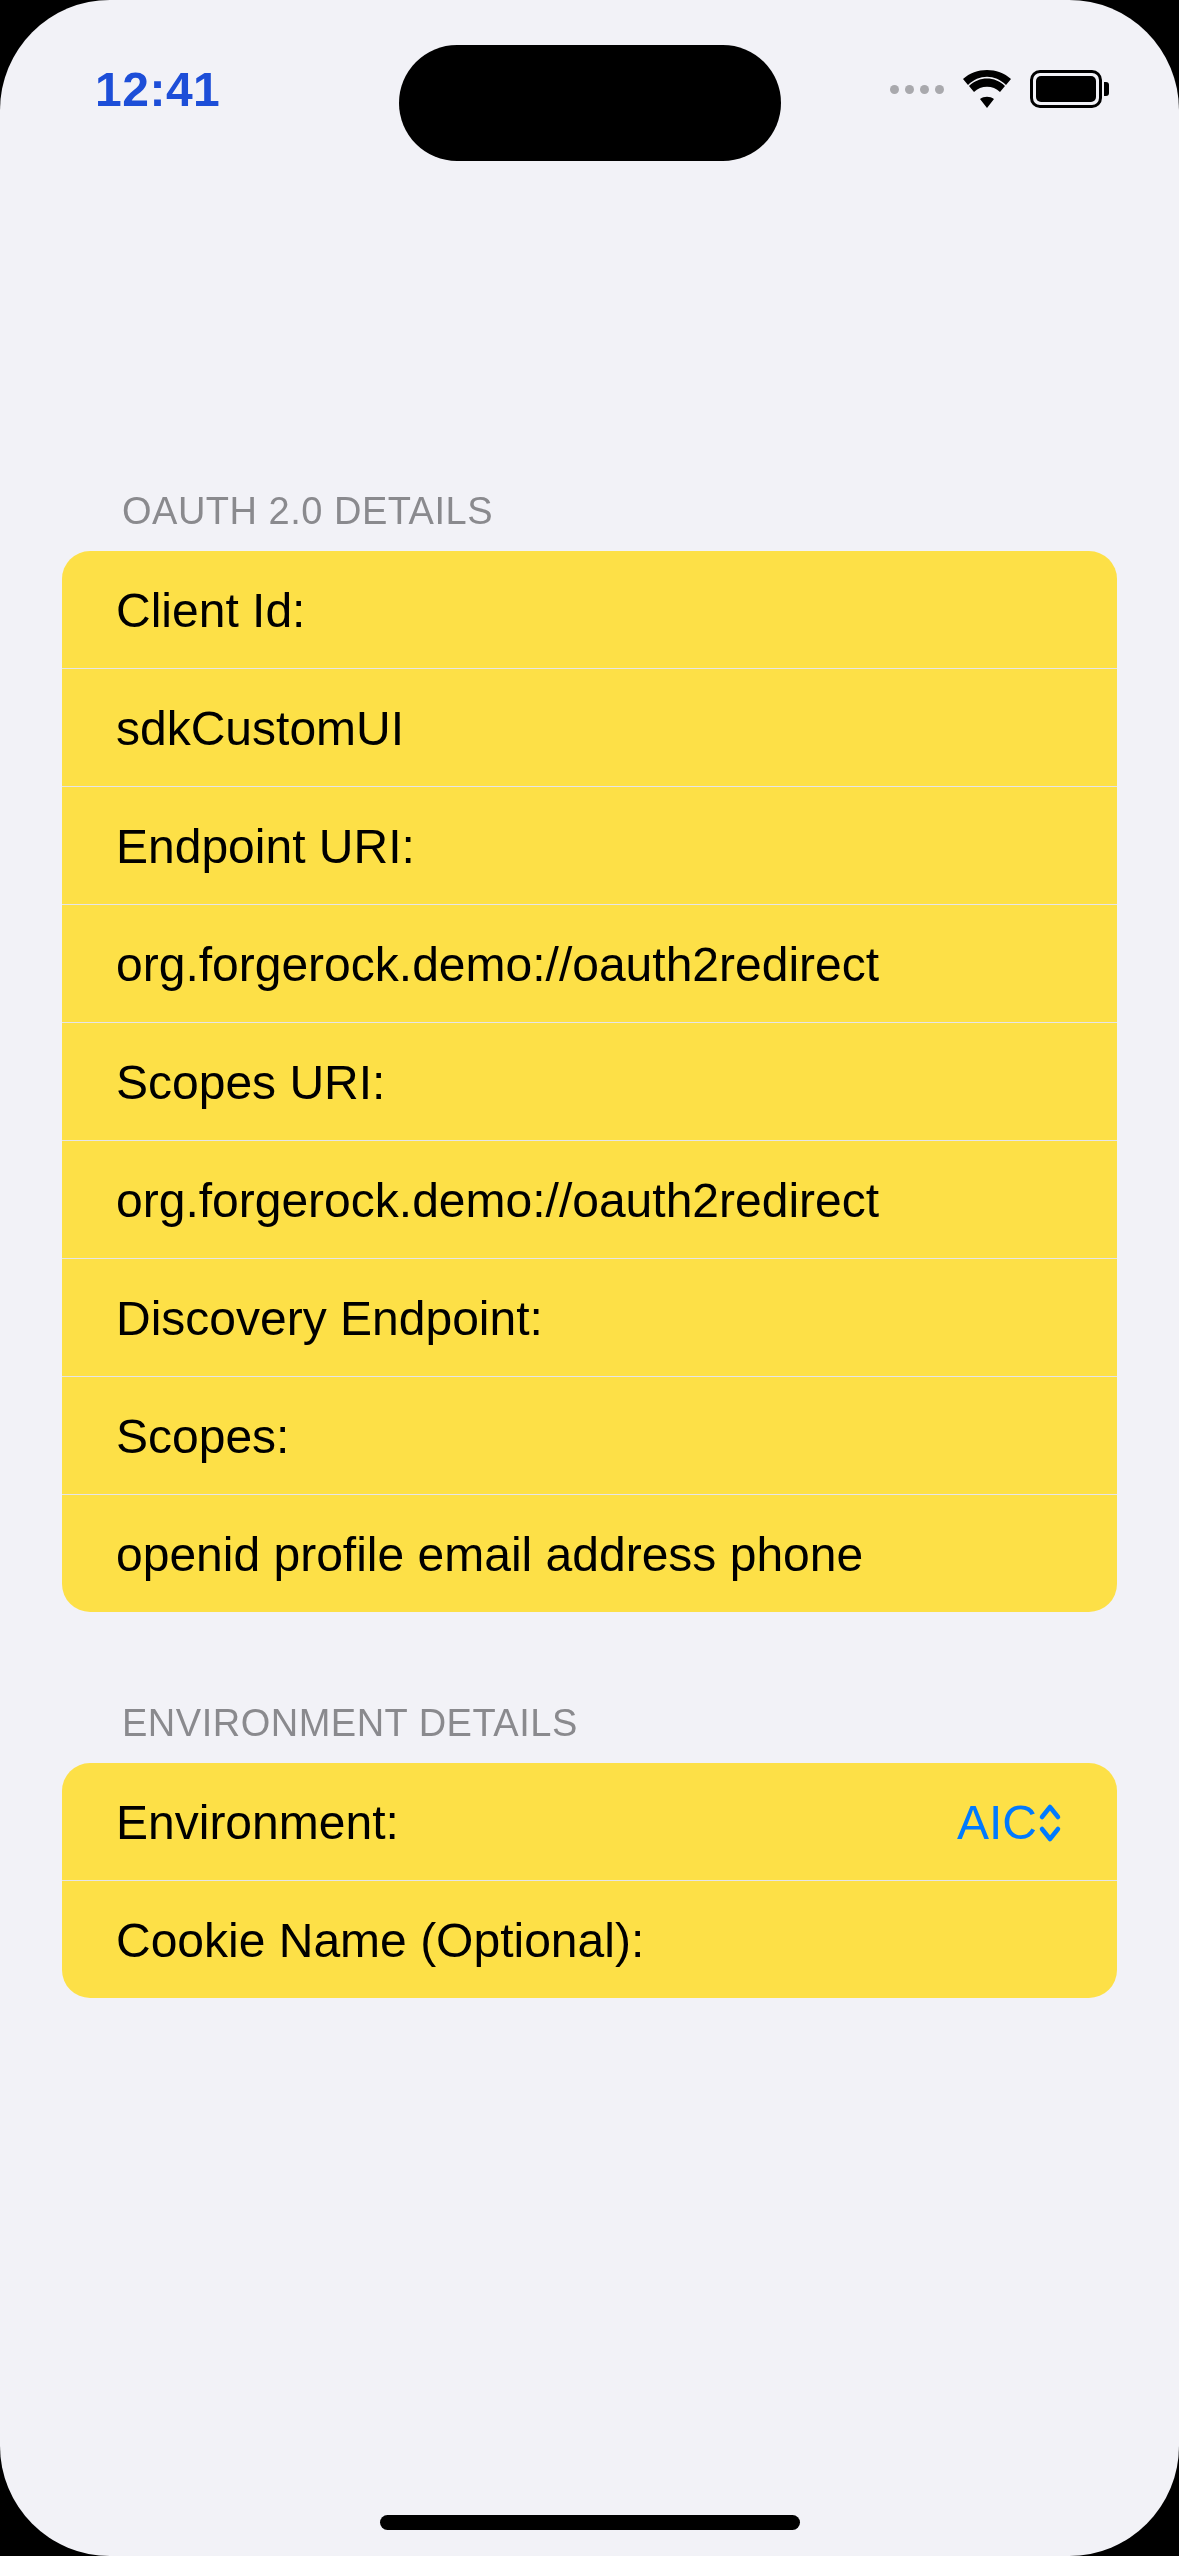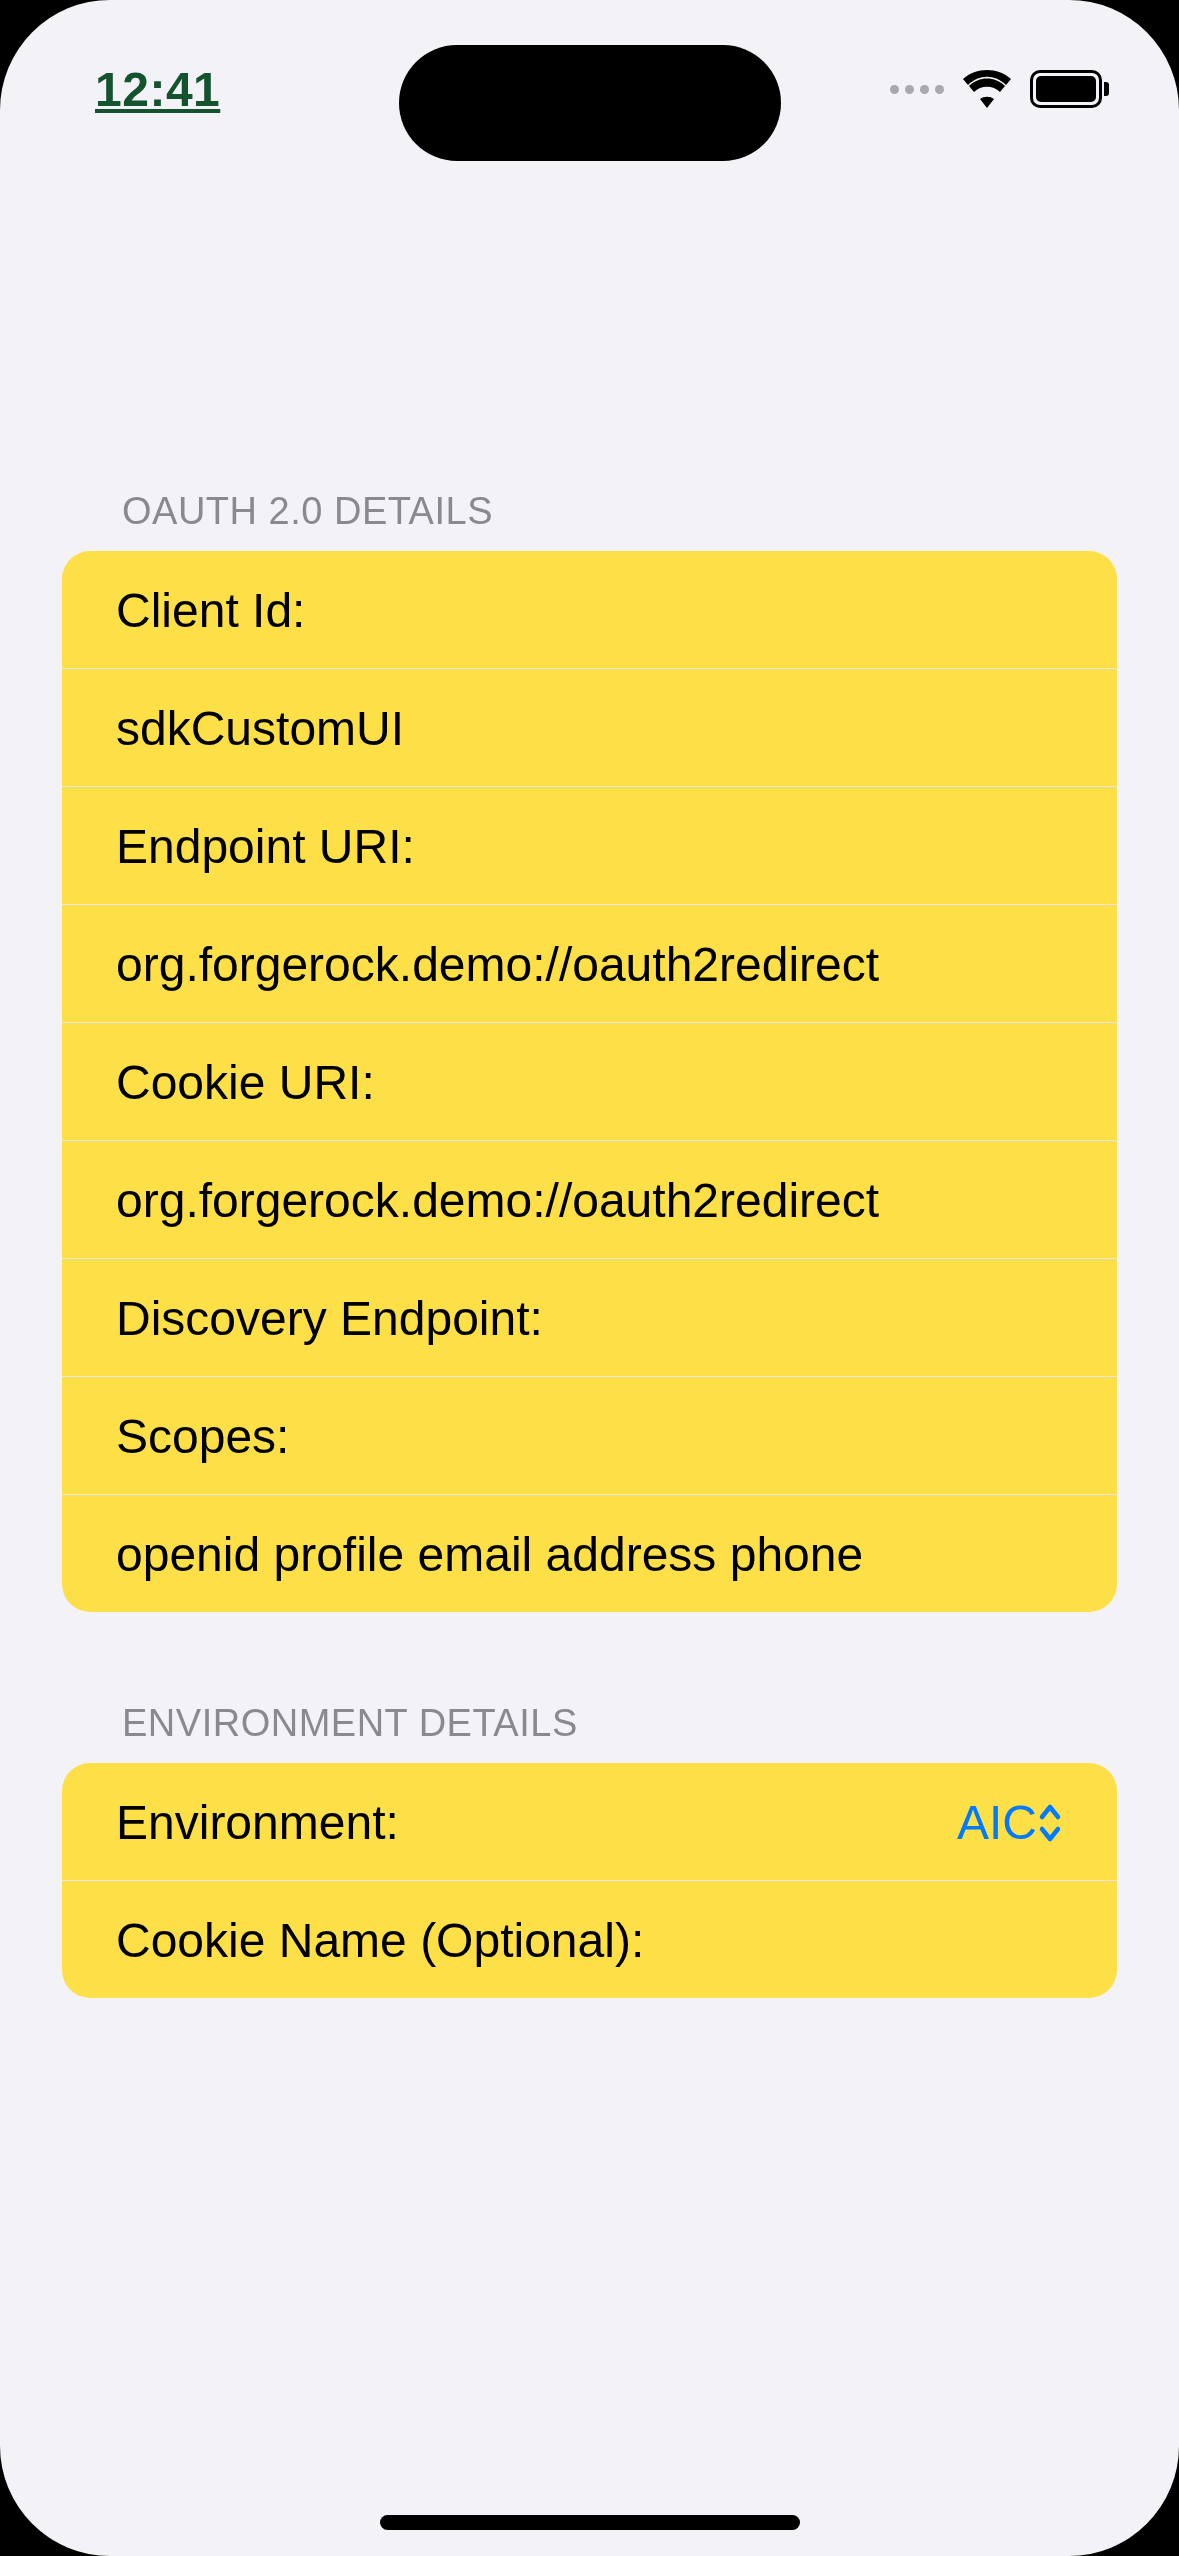--- a/index.html
+++ b/index.html
@@ -47,24 +47,23 @@
     height: 160px;
     display: flex;
     align-items: center;
     justify-content: space-between;
     padding: 0 70px 0 95px;
     z-index: 50;
   }
   .status-time {
     font-size: 48px;
     font-weight: 600;
-    color: #14532d;
+    color: #1d4ed8;
     letter-spacing: 0.5px;
     margin-top: 18px;
-    text-decoration: underline;
   }
   .status-right {
     display: flex;
     align-items: center;
     gap: 18px;
     margin-top: 18px;
   }
   .dots {
     display: flex;
     gap: 6px;
@@ -251,21 +250,21 @@
       <div class="row">
         <span class="row-value">sdkCustomUI</span>
       </div>
       <div class="row">
         <span class="row-value">Endpoint URI:</span>
       </div>
       <div class="row">
         <span class="row-value">org.forgerock.demo://oauth2redirect</span>
       </div>
       <div class="row">
-        <span class="row-value">Cookie URI:</span>
+        <span class="row-value">Scopes URI:</span>
       </div>
       <div class="row">
         <span class="row-value">org.forgerock.demo://oauth2redirect</span>
       </div>
       <div class="row">
         <span class="row-value">Discovery Endpoint:</span>
       </div>
       <div class="row">
         <span class="row-value">Scopes:</span>
       </div>

